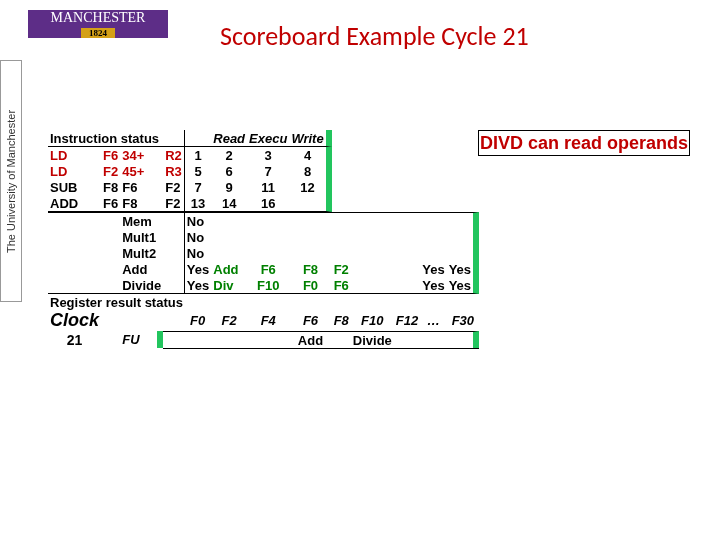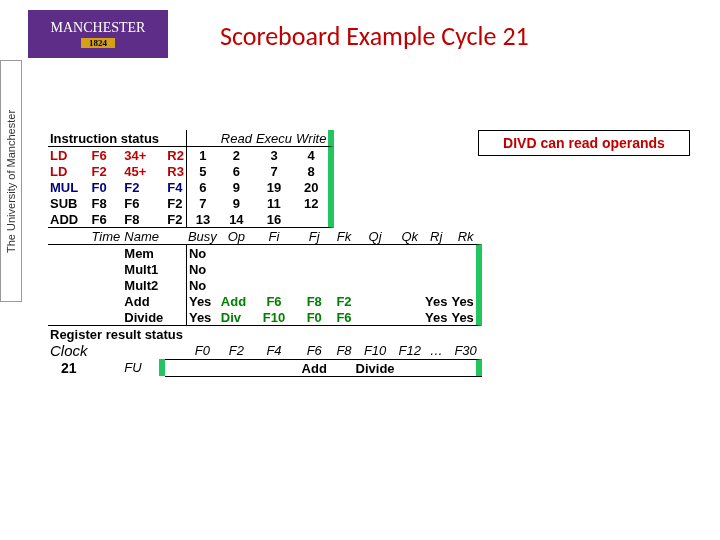--- a/index.html
+++ b/index.html
@@ -1,23 +1,23 @@
 <!DOCTYPE html>
 <html><head>
 <meta charset="utf-8">
 <style>
   body{margin:0;padding:0;width:720px;height:540px;background:#fff;font-family:Arial,Helvetica,sans-serif;position:relative;color:#000}
   .side-tab{position:absolute;left:0;top:60px;width:20px;height:240px;background:#fff;border:1px solid #999;writing-mode:vertical-rl;transform:rotate(180deg);font-size:11px;text-align:center;line-height:20px;color:#333}
-  .logo{position:absolute;left:28px;top:10px;width:140px;height:48px;background:#5d2d87;color:#fff;font-size:14px;display:flex;flex-direction:column;align-items:center;justify-content:center;font-family:"Times New Roman",serif}
+  .logo{position:absolute;left:28px;top:10px;width:140px;height:28px;background:#5d2d87;color:#fff;font-size:14px;display:flex;flex-direction:column;align-items:center;justify-content:center;font-family:"Times New Roman",serif}
   .logo .yr{background:#d4a017;color:#000;font-size:9px;padding:0 8px;margin-top:2px;font-weight:bold}
   .title{position:absolute;left:220px;top:20px;font-size:26px;color:#c00000;font-family:Calibri,Arial,sans-serif}
-  .note{position:absolute;right:30px;top:130px;width:210px;height:24px;border:1px solid #000;background:#fff;color:#c00000;font-weight:bold;font-size:14px;text-align:center;line-height:24px}
+  .note{position:absolute;right:30px;top:130px;width:210px;height:24px;border:1px solid #000;background:#fff;color:#c00000;font-weight:bold;font-size:18px;text-align:center;line-height:24px}
   .sheet{position:absolute;left:48px;top:130px;font-size:13px;font-family:Arial,sans-serif;font-weight:bold}
   .sheet td{padding:0 2px;height:16px;white-space:nowrap}
-  .it{font-style:italic;font-weight:normal}
+  .it{font-style:italic;font-weight:bold}
   .red{color:#c00000}
   .grn{color:#008000}
   .blu{color:#000080}
   .blk{color:#000}
   .bt{border-top:1px solid #000}
   .bb{border-bottom:1px solid #000}
   .bl{border-left:1px solid #000}
   .br{border-right:6px solid #22c55e}
   .hl{position:relative}
   .hl::after{content:"";position:absolute;left:-2px;top:-1px;width:22px;height:15px;border:1.5px dashed #c00000}
@@ -63,31 +63,20 @@
         <td class="red">F2</td>
         <td class="red">45+</td>
         <td class="red">R3</td>
         <td class="bl c">5</td>
         <td class="c">6</td>
         <td class="c">7</td>
         <td class="br c">8</td>
         <td colspan="7"></td>
       </tr>
 <tr>
-        <td class="blu">MUL</td>
-        <td class="blu">F0</td>
-        <td class="blu">F2</td>
-        <td class="blu">F4</td>
-        <td class="bl c">6</td>
-        <td class="c">9</td>
-        <td class="c">19</td>
-        <td class="br c">20</td>
-        <td colspan="7"></td>
-      </tr>
-<tr>
         <td class="blk">SUB</td>
         <td class="blk">F8</td>
         <td class="blk">F6</td>
         <td class="blk">F2</td>
         <td class="bl c">7</td>
         <td class="c">9</td>
         <td class="c">11</td>
         <td class="br c">12</td>
         <td colspan="7"></td>
       </tr>
@@ -96,35 +85,20 @@
         <td class="blk bb">F6</td>
         <td class="blk bb">F8</td>
         <td class="blk bb">F2</td>
         <td class="bl bb c">13</td>
         <td class="bb c">14</td>
         <td class="bb c">16</td>
         <td class="br bb c"></td>
         <td colspan="7"></td>
       </tr>
 
-<tr>
- <td></td>
- <td class="it">Time</td>
- <td class="it">Name</td>
-        <td></td>
- <td class="it c">Busy</td>
- <td class="it c">Op</td>
- <td class="it c">Fi</td>
- <td class="it c">Fj</td>
- <td class="it c">Fk</td>
- <td class="it c">Qj</td>
- <td class="it c">Qk</td>
- <td class="it c">Rj</td>
- <td class="it c">Rk</td>
-</tr>
 <tr>
         <td class="bt"></td>
         <td class="bt"></td>
         <td class="bt">Mem</td>
         <td class="bt"></td>
         <td class="bl bt">No</td>
         <td class="bt grn"></td>
         <td class="bt grn c"></td>
         <td class="bt grn c"></td>
         <td class="bt grn c"></td>
@@ -191,21 +165,21 @@
         <td class="bb c"></td>
         <td class="bb c"></td>
         <td class="bb c">Yes</td>
         <td class="bb c br">Yes</td>
       </tr>
 
 <tr>
         <td colspan="13">Register result status</td>
       </tr>
 <tr>
- <td class="it" style="font-size:15px">Clock</td>
+ <td class="it" style="font-size:18px">Clock</td>
         <td></td>
         <td></td>
         <td></td>
  <td class="it c">F0</td>
  <td class="it c">F2</td>
  <td class="it c">F4</td>
  <td class="it c">F6</td>
  <td class="it c">F8</td>
  <td class="it c">F10</td>
  <td class="it c">F12</td>

